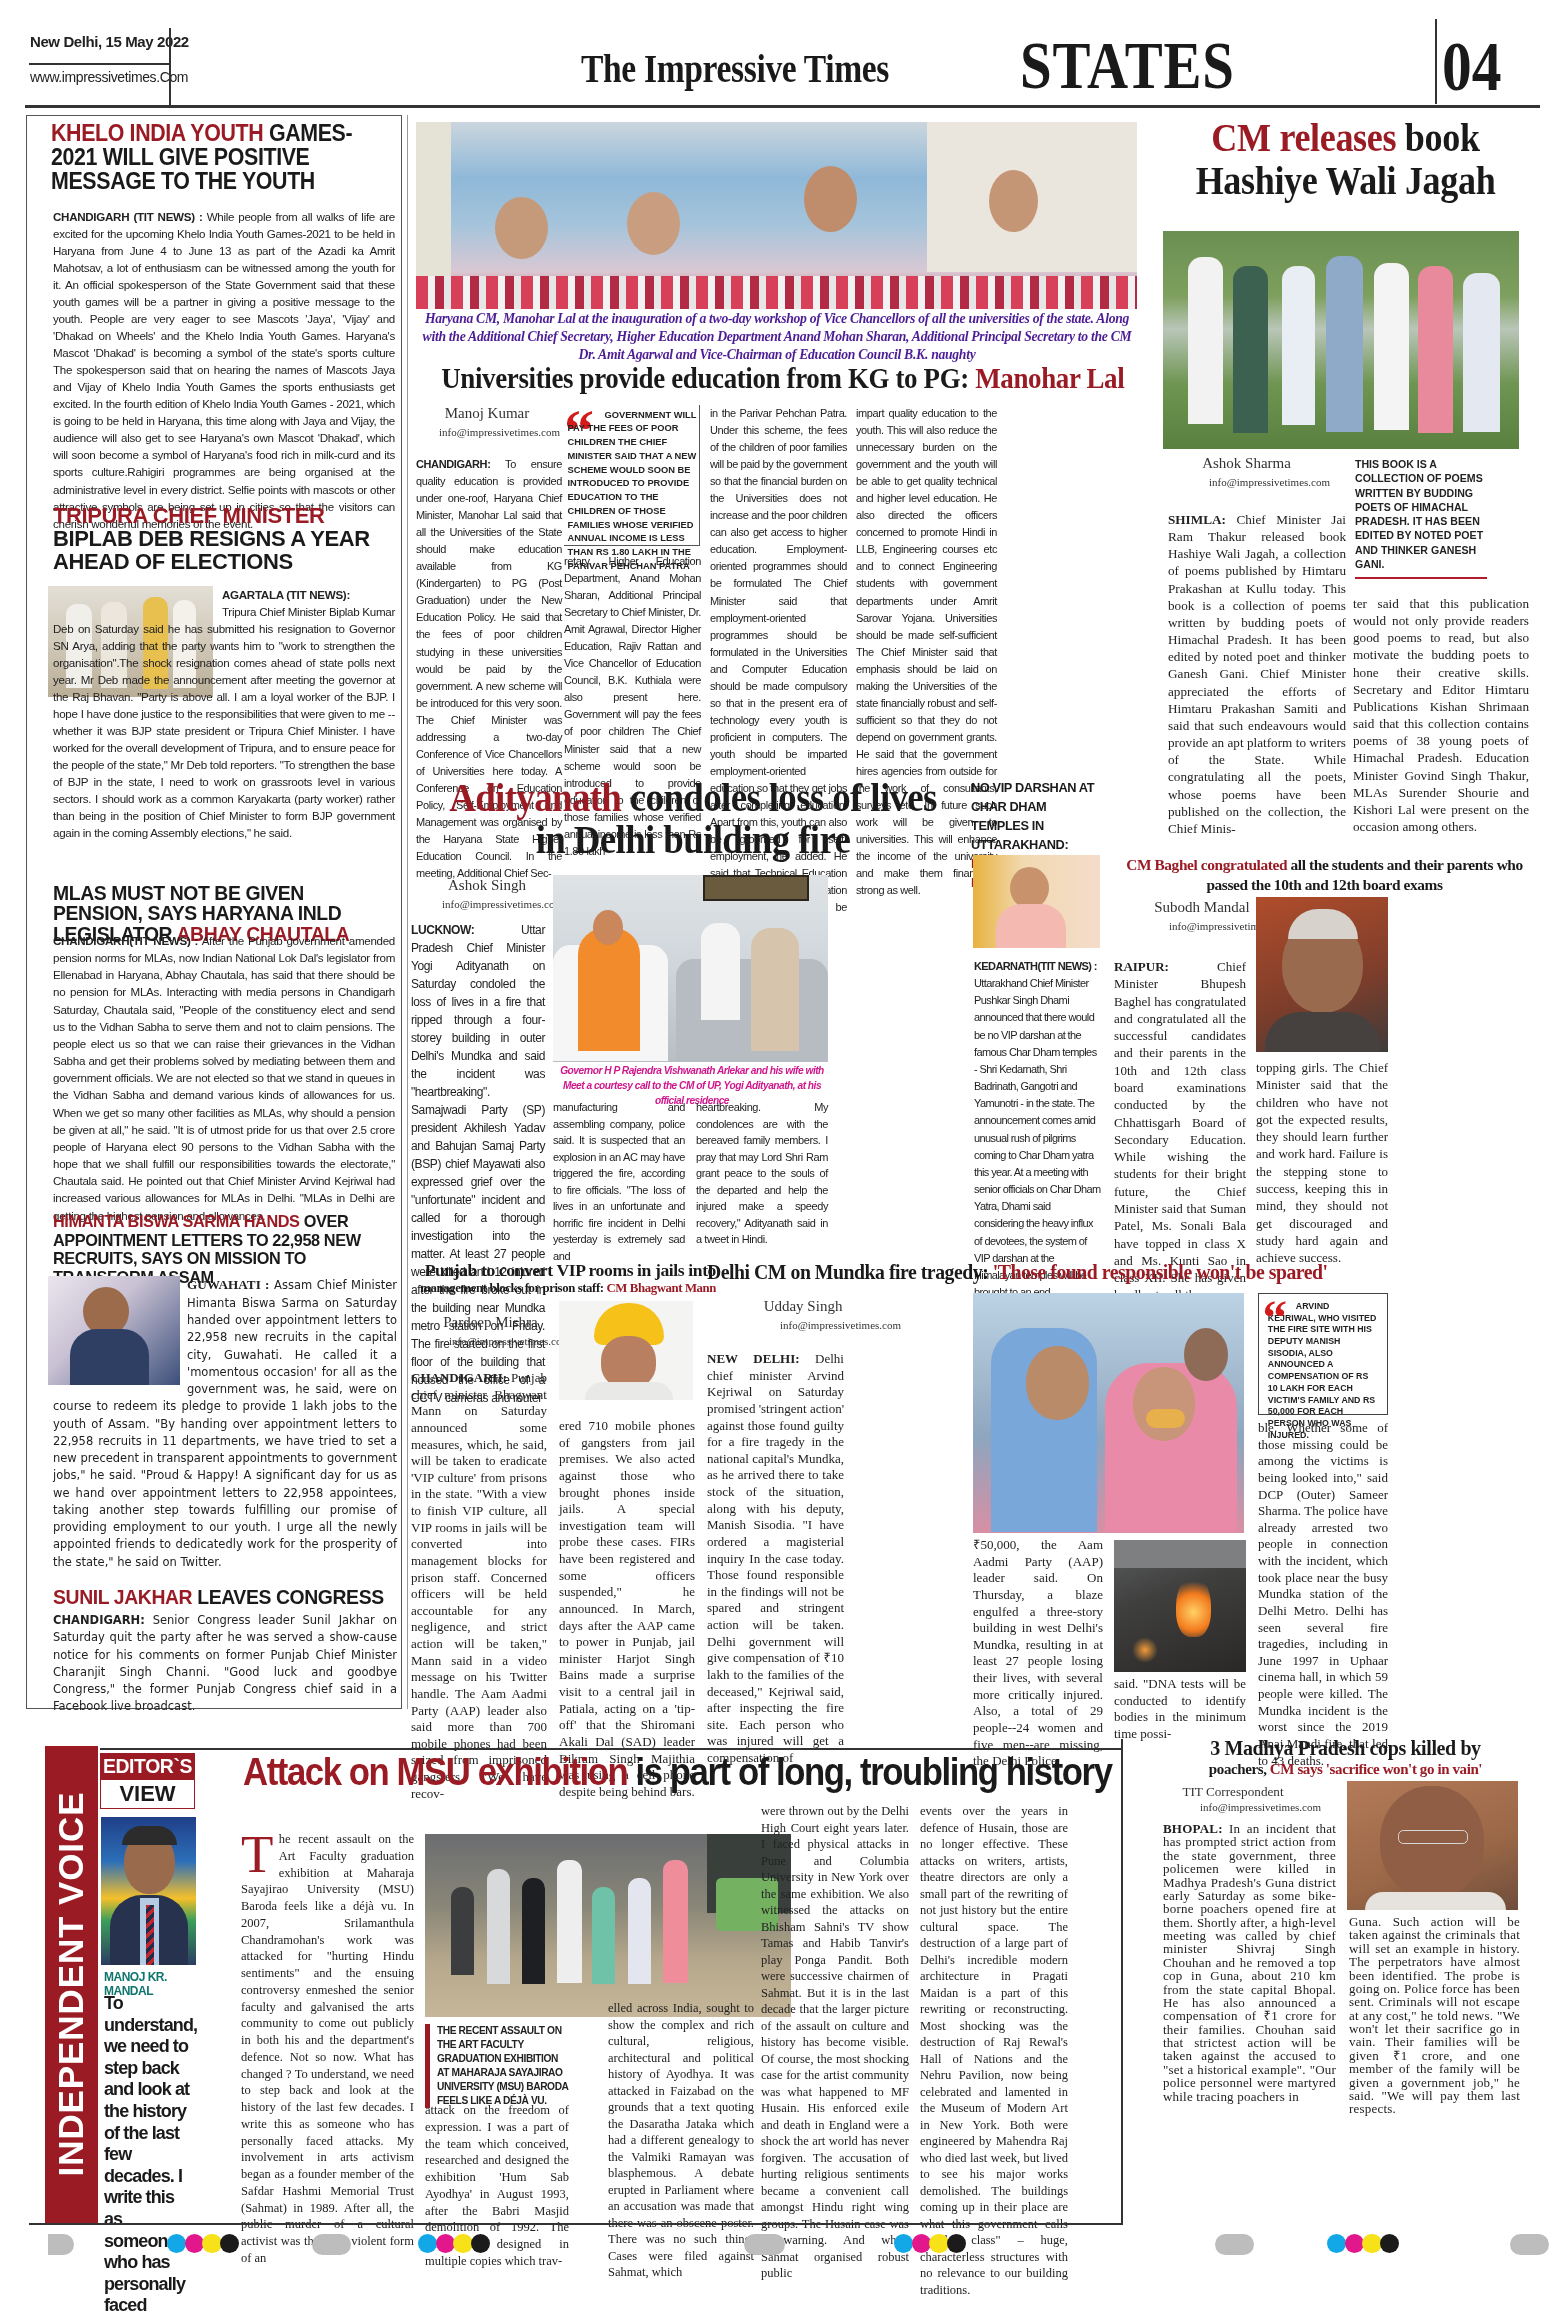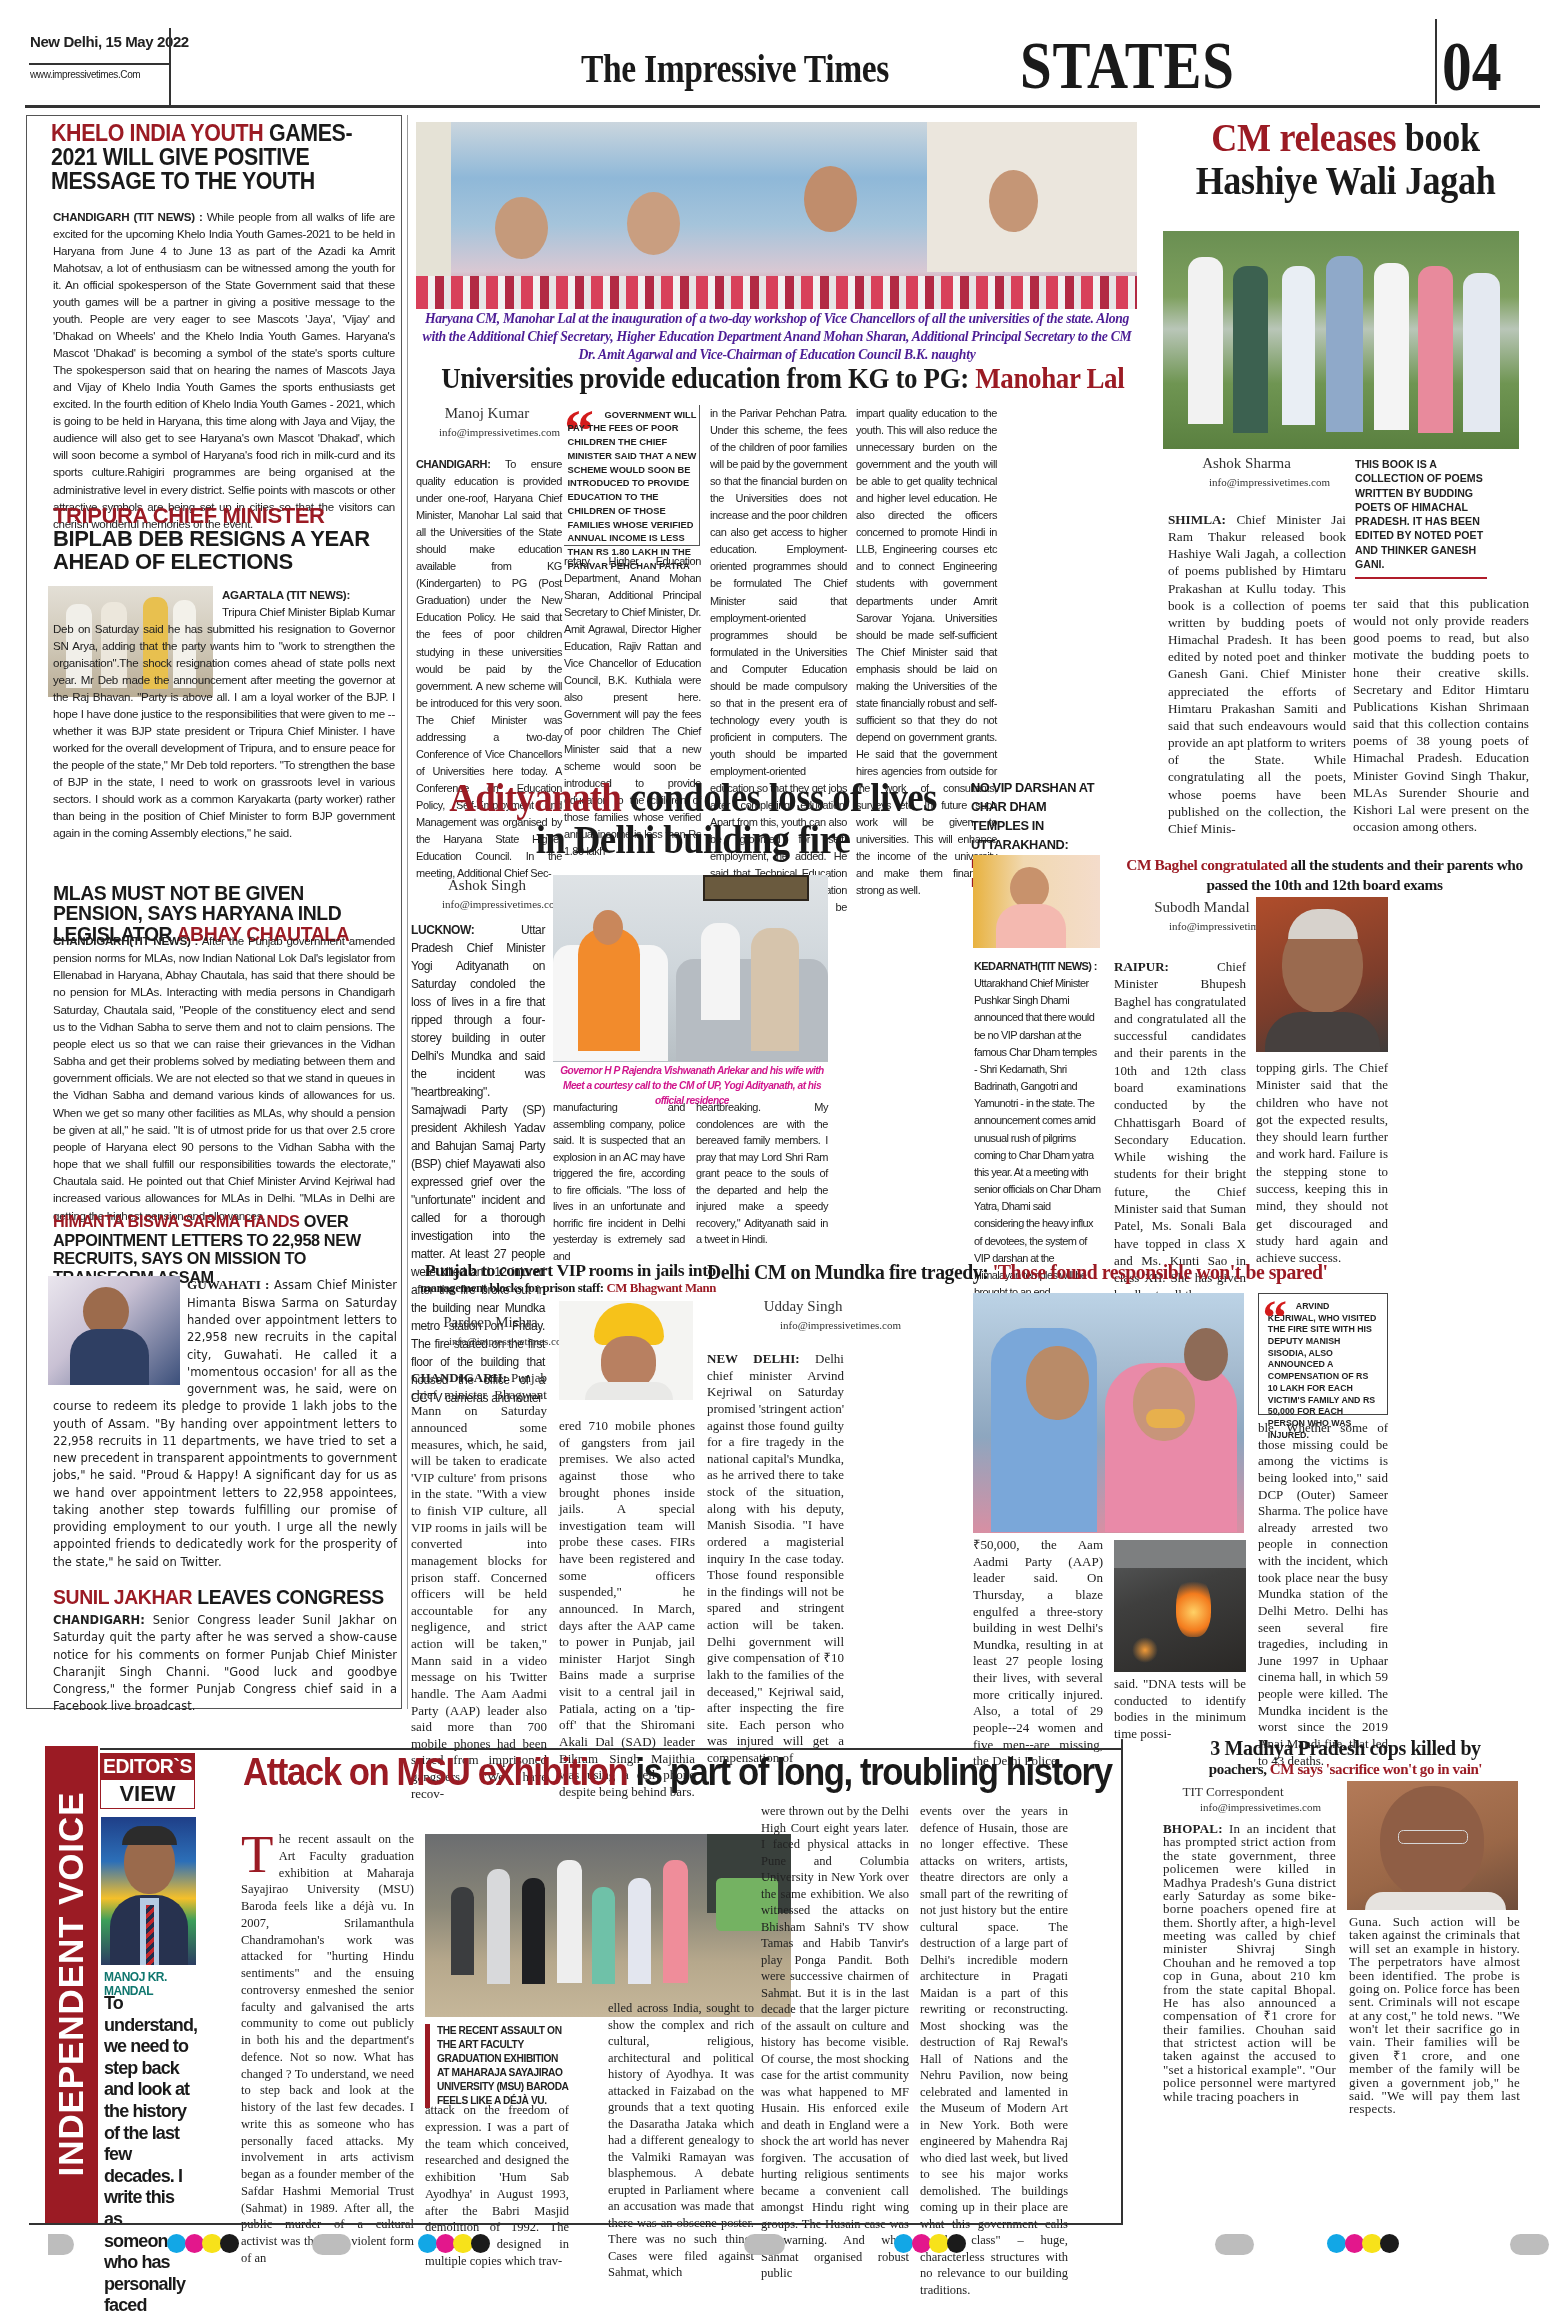--- a/index.html
+++ b/index.html
@@ -22,21 +22,21 @@
 .hr{position:absolute;background:#333}
 .quote-box{border:1.3px solid #444;padding:7px 8.8px}
 .quote-mark{color:#d31b1b;font-family:"Liberation Serif",serif;font-weight:700;line-height:0.8}
 .dot{display:inline-block;width:19.4px;height:19.4px;border-radius:50%}
 </style>
 </head>
 <body>
 
 <div class="abs sans" style="left:30px;top:33px;font-size:15px;font-weight:700;color:#222;letter-spacing:-0.4px">New Delhi, 15 May 2022</div>
 <div class="hr" style="left:29px;top:63px;width:141px;height:1.8px"></div>
-<div class="abs sans" style="left:30px;top:69px;font-size:10px;color:#222;letter-spacing:-0.4px">www.impressivetimes.Com</div>
+<div class="abs sans" style="left:30px;top:69px;font-size:14px;color:#222;letter-spacing:-0.4px">www.impressivetimes.Com</div>
 <div class="hr" style="left:169px;top:28px;width:1.8px;height:78px"></div>
 <div class="abs serif" style="left:581px;top:46px;font-size:39px;font-weight:700;letter-spacing:-0.4px;color:#1a1a1a;transform:scaleX(0.86);transform-origin:left">The Impressive Times</div>
 <div class="abs serif" style="left:1020px;top:32px;font-size:67px;font-weight:700;letter-spacing:0.9px;color:#1a1a1a;transform:scaleX(0.85);transform-origin:left;line-height:1">STATES</div>
 <div class="hr" style="left:1435px;top:19.4px;width:1.8px;height:85px"></div>
 <div class="abs serif" style="left:1442px;top:32px;font-size:70px;font-weight:700;color:#1a1a1a;transform:scaleX(0.85);transform-origin:left;line-height:1">04</div>
 <div class="hr" style="left:25px;top:105px;width:1515px;height:2.6px"></div>
 
 <div class="abs" style="left:26.4px;top:115px;width:376px;height:1594px;border:1.8px solid #555"></div>
 
 <div class="abs hd-cond" style="left:51px;top:121px;width:345px;font-size:23px;transform:scaleX(0.93);transform-origin:left">

